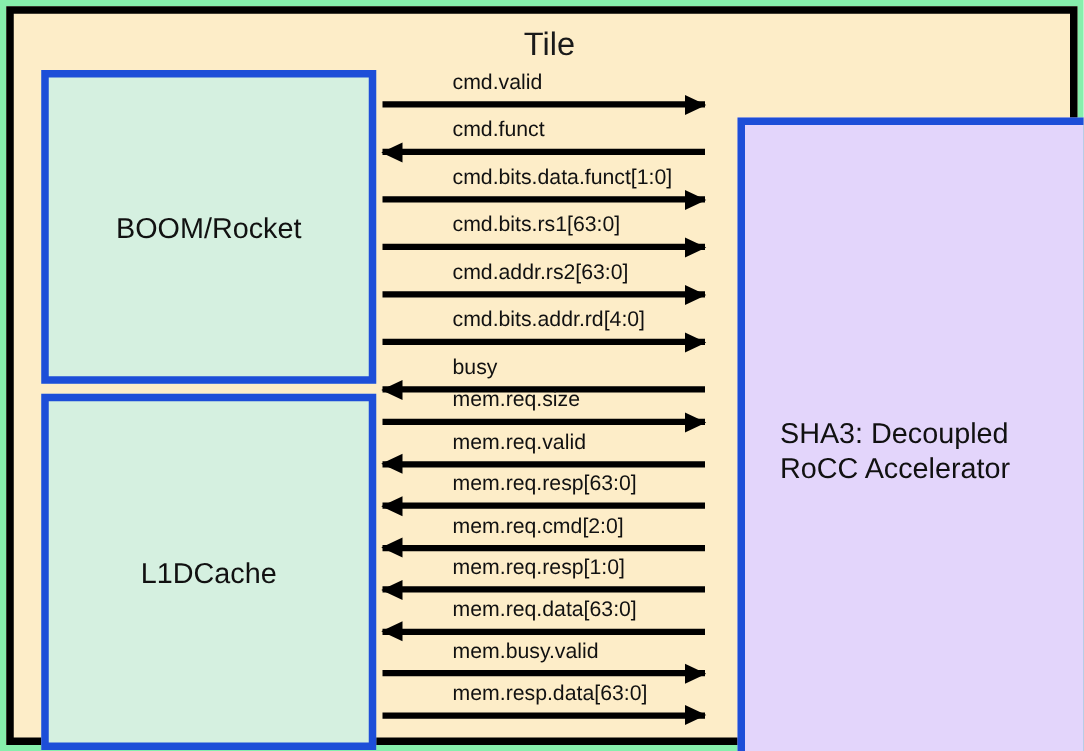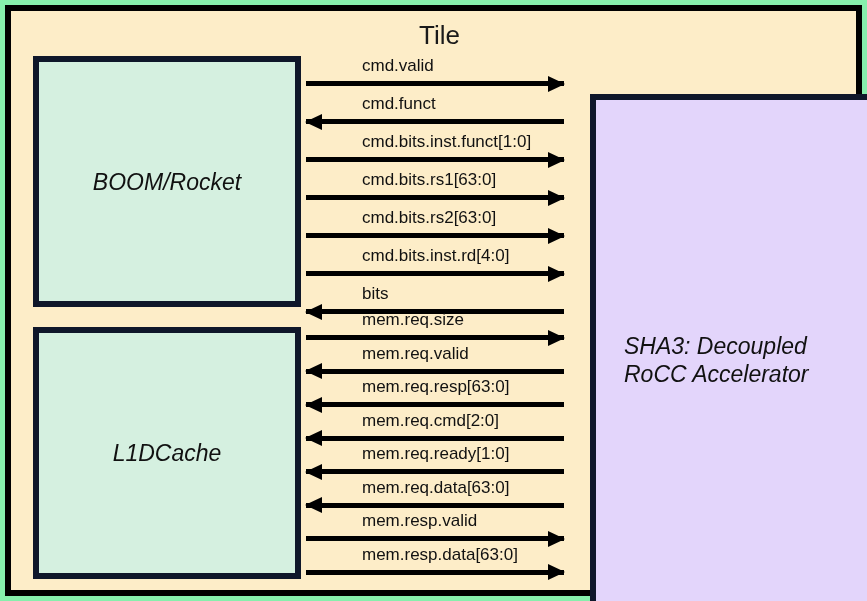--- a/index.html
+++ b/index.html
@@ -41,44 +41,43 @@
     font-size: 26px;
     color: #1a1a1a;
     line-height: 30px;
     white-space: nowrap;
   }
 
   
   .block {
     position: absolute;
     box-sizing: border-box;
-    border: 6px solid #0f172a;
+    border: 6px solid #1d4ed8;
     display: flex;
     align-items: center;
-    font-style: italic;
   }
   .block-core {
     background: #d5f0e0;
     justify-content: center;
   }
   .block-accel {
     background: #e3d5fb;
     justify-content: flex-start;
   }
   .block-label {
     font-size: 23px;
     color: #111111;
     line-height: 28px;
     white-space: pre-line;
   }
   .block-core .block-label { text-align: center; }
   .block-accel .block-label { text-align: left; padding-left: 28px; }
 
   #block-boom   { left: 22px;  top: 45px;  width: 268px; height: 251px; }
-  #block-l1d    { left: 22px;  top: 316px; width: 268px; height: 252px; }
+  #block-l1d    { left: 22px;  top: 304px; width: 268px; height: 285px; }
   #block-sha3   { left: 579px; top: 46px;  width: 283px; height: 531px; margin-top: 37px; }
 
   
   .signal {
     position: absolute;
     left: 295px;
     width: 258px;
     height: 0;
   }
   .signal .wire {
@@ -146,41 +145,41 @@
           <div class="label">cmd.valid</div>
         </div>
         <div class="signal dir-left" style="top: 108px;">
           <div class="wire"></div>
           <div class="head"></div>
           <div class="label">cmd.funct</div>
         </div>
         <div class="signal dir-right" style="top: 146px;">
           <div class="wire"></div>
           <div class="head"></div>
-          <div class="label">cmd.bits.inst.funct[1:0]</div>
+          <div class="label">cmd.bits.data.funct[1:0]</div>
         </div>
         <div class="signal dir-right" style="top: 184px;">
           <div class="wire"></div>
           <div class="head"></div>
           <div class="label">cmd.bits.rs1[63:0]</div>
         </div>
         <div class="signal dir-right" style="top: 222px;">
           <div class="wire"></div>
           <div class="head"></div>
-          <div class="label">cmd.bits.rs2[63:0]</div>
+          <div class="label">cmd.addr.rs2[63:0]</div>
         </div>
         <div class="signal dir-right" style="top: 260px;">
           <div class="wire"></div>
           <div class="head"></div>
-          <div class="label">cmd.bits.inst.rd[4:0]</div>
+          <div class="label">cmd.bits.addr.rd[4:0]</div>
         </div>
         <div class="signal dir-left" style="top: 298px;">
           <div class="wire"></div>
           <div class="head"></div>
-          <div class="label">bits</div>
+          <div class="label">busy</div>
         </div>
         <div class="signal dir-right" style="top: 324px;">
           <div class="wire"></div>
           <div class="head"></div>
           <div class="label">mem.req.size</div>
         </div>
         <div class="signal dir-left" style="top: 357.5px;">
           <div class="wire"></div>
           <div class="head"></div>
           <div class="label">mem.req.valid</div>
@@ -191,31 +190,31 @@
           <div class="label">mem.req.resp[63:0]</div>
         </div>
         <div class="signal dir-left" style="top: 424.5px;">
           <div class="wire"></div>
           <div class="head"></div>
           <div class="label">mem.req.cmd[2:0]</div>
         </div>
         <div class="signal dir-left" style="top: 458px;">
           <div class="wire"></div>
           <div class="head"></div>
-          <div class="label">mem.req.ready[1:0]</div>
+          <div class="label">mem.req.resp[1:0]</div>
         </div>
         <div class="signal dir-left" style="top: 491.5px;">
           <div class="wire"></div>
           <div class="head"></div>
           <div class="label">mem.req.data[63:0]</div>
         </div>
         <div class="signal dir-right" style="top: 525px;">
           <div class="wire"></div>
           <div class="head"></div>
-          <div class="label">mem.resp.valid</div>
+          <div class="label">mem.busy.valid</div>
         </div>
         <div class="signal dir-right" style="top: 558.5px;">
           <div class="wire"></div>
           <div class="head"></div>
           <div class="label">mem.resp.data[63:0]</div>
         </div>
       </div>
 
   </div>
 </div>

